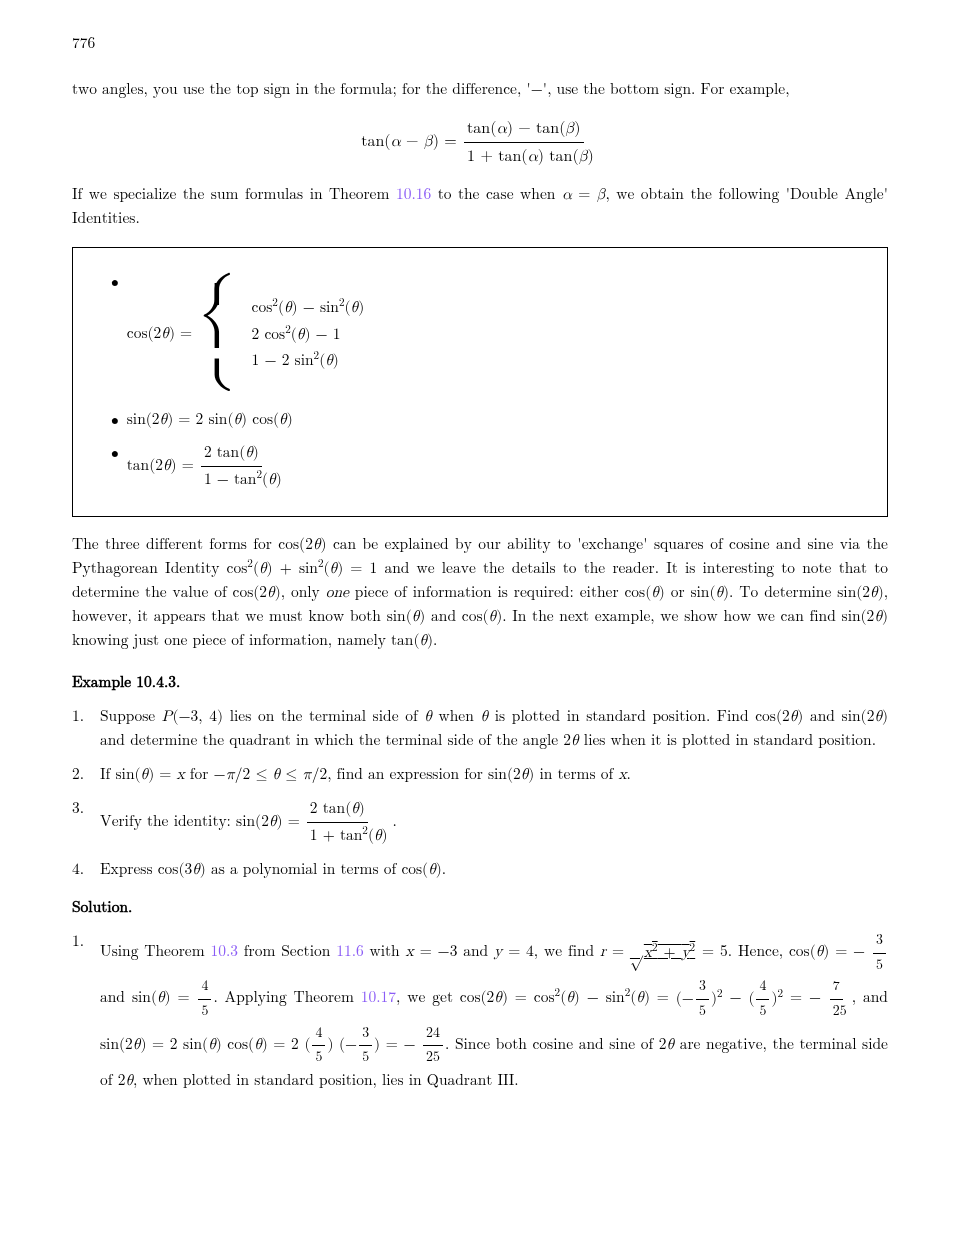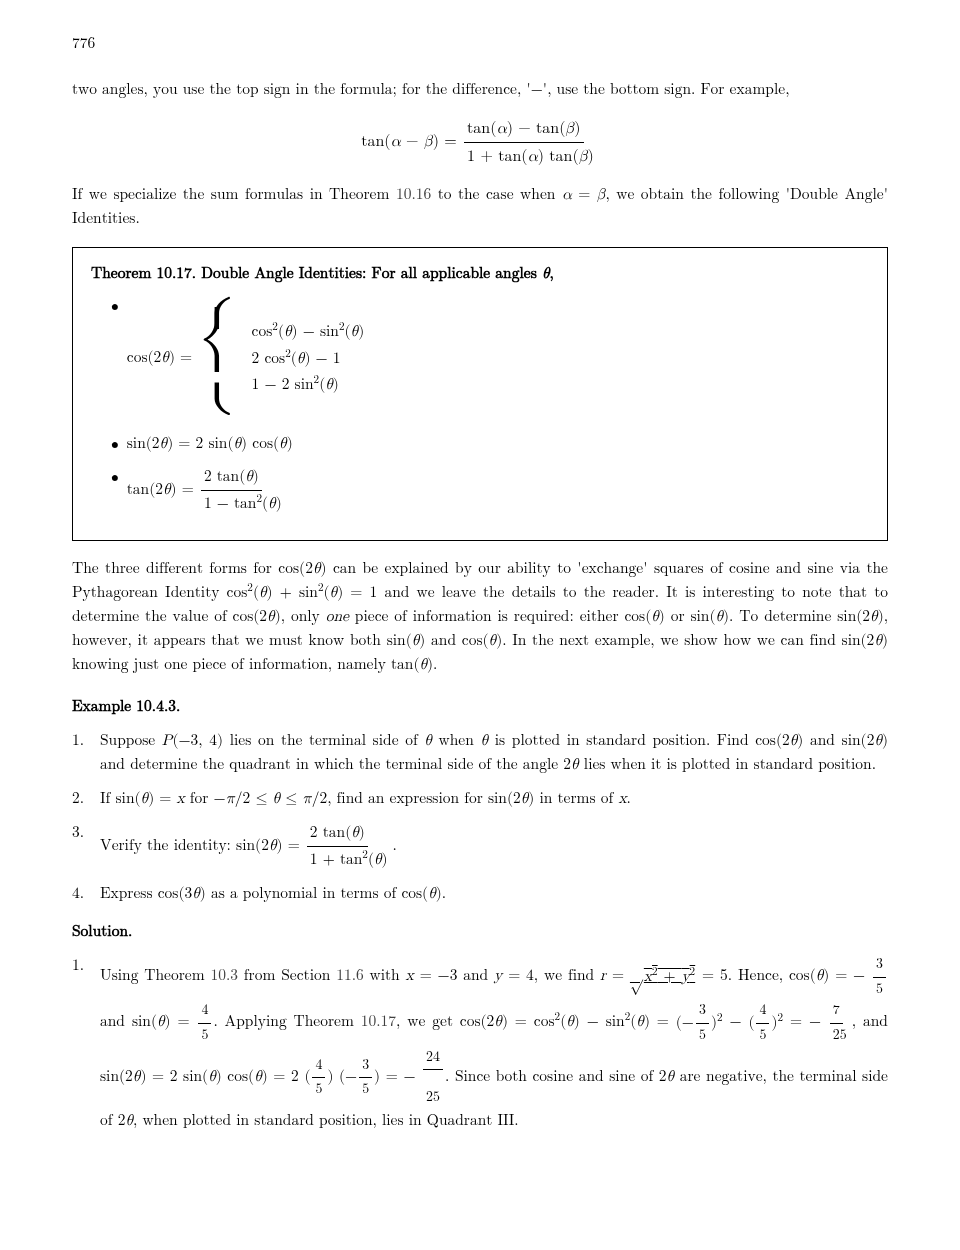--- a/index.html
+++ b/index.html
@@ -111,21 +111,21 @@
       padding-left: 28px;
       position: relative;
       text-align: justify;
     }
     ol.problem-list > li::before {
       content: counter(problem-counter) ".";
       position: absolute;
       left: 0;
     }
     .blue-link {
-      color: #404040;
+      color: #8b5cf6;
     }
     .inline-math {
       font-style: italic;
     }
   </style>
 </head>
 <body>
 
 <div class="page-header">
   <span class="page-number">776</span>
@@ -141,23 +141,20 @@
     <span class="numer">tan(<span class="inline-math">α</span>) − tan(<span class="inline-math">β</span>)</span>
     <span class="denom">1 + tan(<span class="inline-math">α</span>) tan(<span class="inline-math">β</span>)</span>
   </span>
 </div>
 
 <p class="body-text">
   If we specialize the sum formulas in Theorem <span class="blue-link">10.16</span> to the case when <span class="inline-math">α</span> = <span class="inline-math">β</span>, we obtain the following 'Double Angle' Identities.
 </p>
 
 <div class="theorem-box">
-  <div class="theorem-title">
-    Theorem 10.17. <span style="font-weight:bold;">Double Angle Identities:</span> For all applicable angles <span class="inline-math">θ</span>,
-  </div>
 
   <div class="bullet-item">
     <span class="bullet-dot">•</span>
     <span>
       cos(2<span class="inline-math">θ</span>) =
       <span class="large-brace">⎧<br>⎨<br>⎩</span>
       <span class="brace-group">
         <span class="brace-line">cos<sup>2</sup>(<span class="inline-math">θ</span>) − sin<sup>2</sup>(<span class="inline-math">θ</span>)</span>
         <span class="brace-line">2 cos<sup>2</sup>(<span class="inline-math">θ</span>) − 1</span>
         <span class="brace-line">1 − 2 sin<sup>2</sup>(<span class="inline-math">θ</span>)</span>
@@ -243,19 +240,19 @@
     and sin(2<span class="inline-math">θ</span>) = 2 sin(<span class="inline-math">θ</span>) cos(<span class="inline-math">θ</span>) = 2
     <span style="white-space:nowrap;">(<span class="fraction" style="font-size:0.9em;">
           <span class="numer">4</span>
           <span class="denom">5</span>
         </span>)</span>
     <span style="white-space:nowrap;">(−<span class="fraction" style="font-size:0.9em;">
           <span class="numer">3</span>
           <span class="denom">5</span>
         </span>)</span>
     = −
-    <span class="fraction" style="font-size:0.9em;gap:16px;">
+    <span class="fraction" style="font-size:0.9em;">
       <span class="numer">24</span>
       <span class="denom">25</span>
     </span>.
     Since both cosine and sine of 2<span class="inline-math">θ</span> are negative, the terminal side of 2<span class="inline-math">θ</span>, when plotted in standard position, lies in Quadrant III.
   </li>
 </ol>
 
 </body></html>

